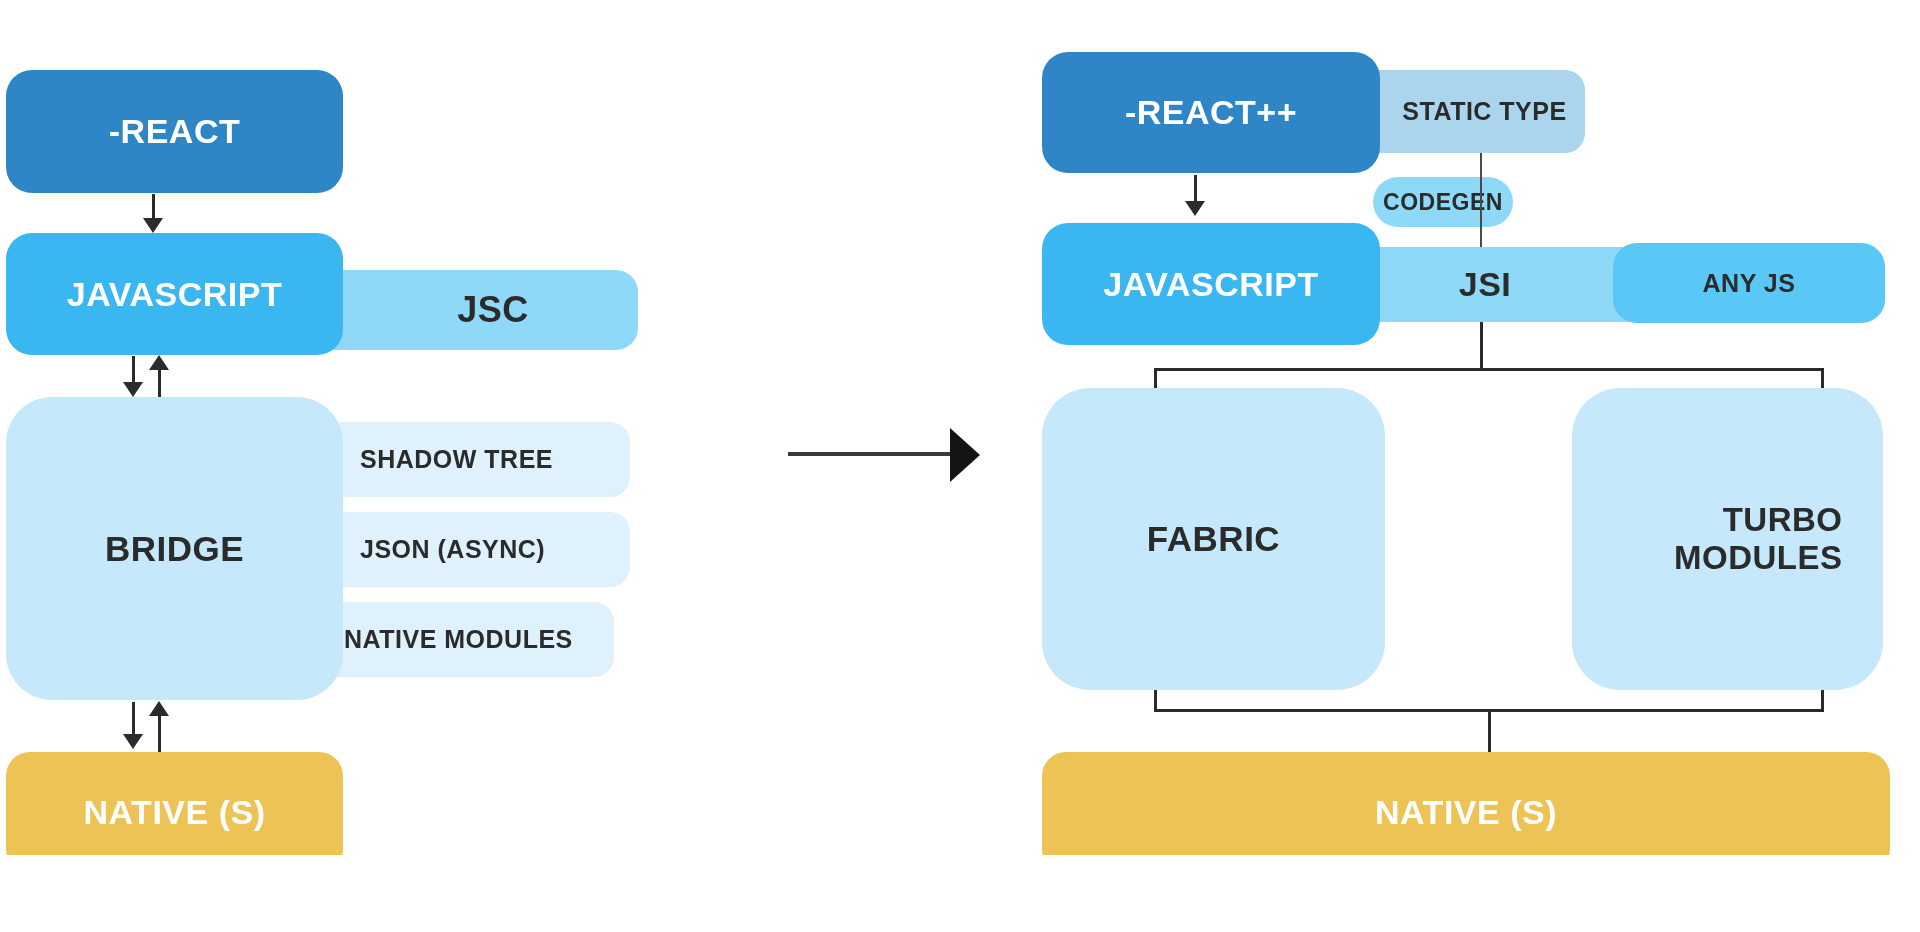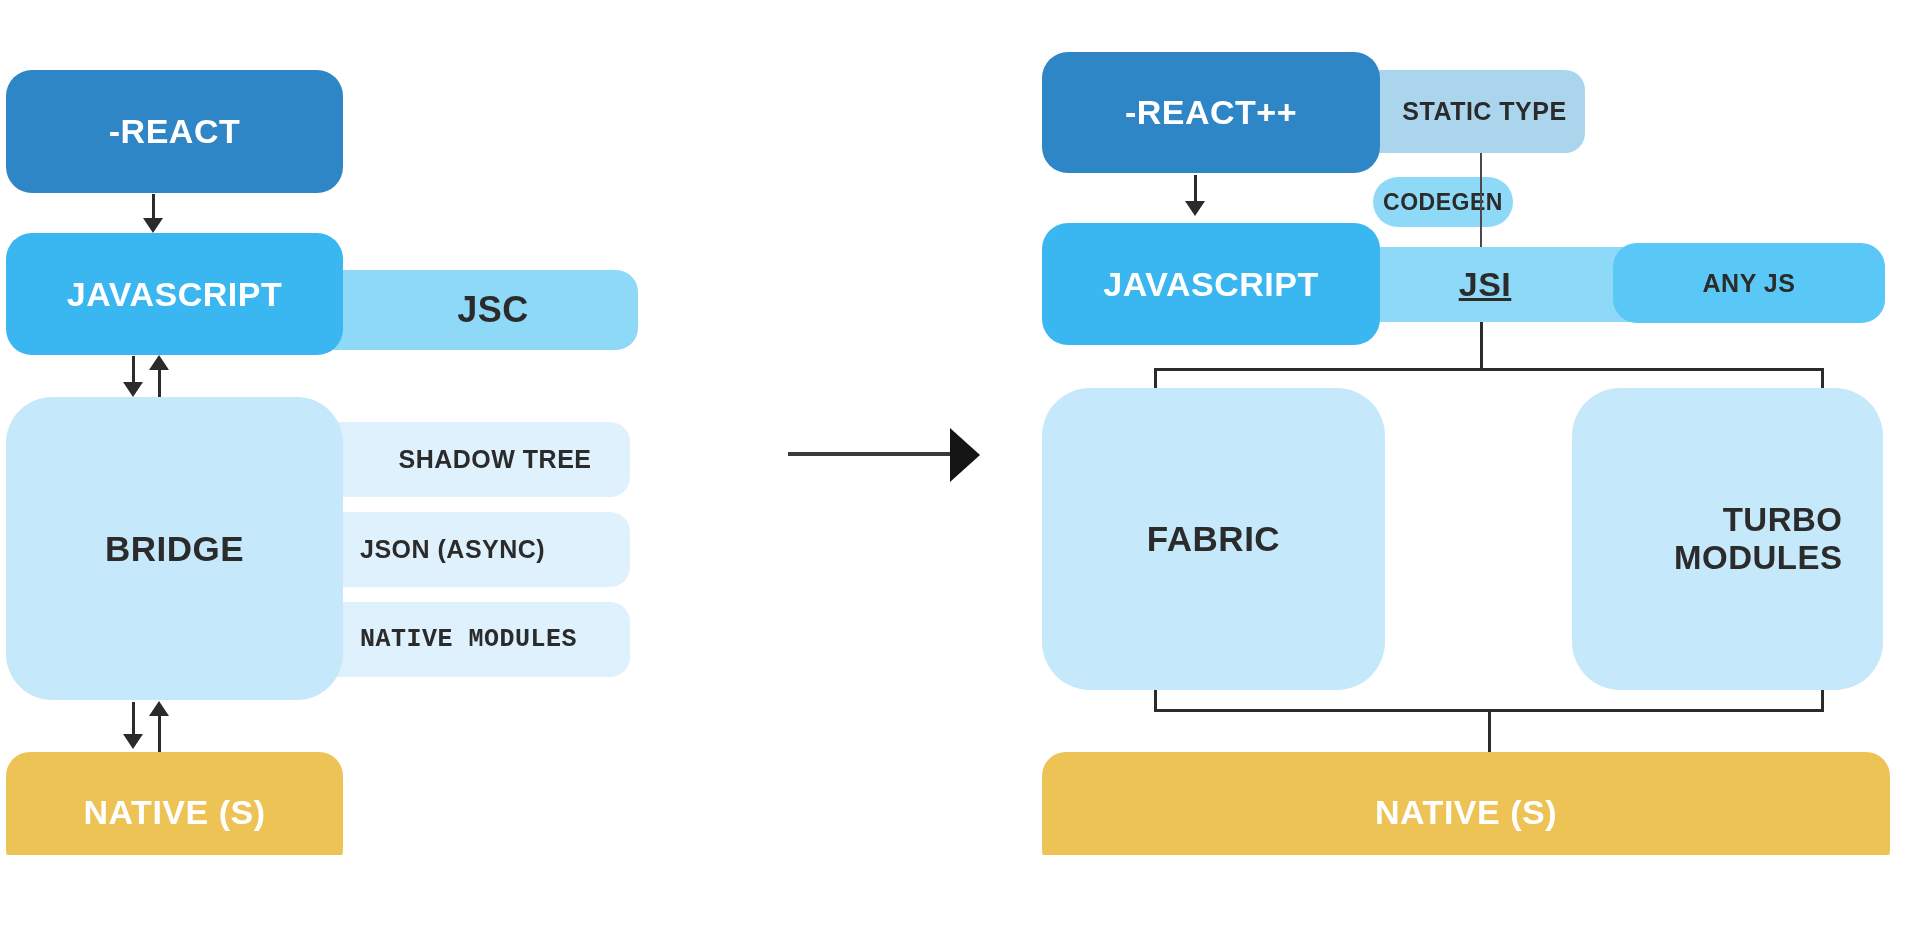--- a/index.html
+++ b/index.html
@@ -65,27 +65,27 @@
 
     <div class="box white-lbl z2" style="left:6px;top:233px;width:337px;height:122px;background:var(--bright-blue);border-radius:26px;font-size:34px;">
       <span>JAVASCRIPT</span>
     </div>
 
     <div class="vline z2" style="left:132px;top:356px;height:28px;"></div>
     <div class="head-down z2" style="left:123px;top:382px;"></div>
     <div class="head-up z2" style="left:149px;top:355px;"></div>
     <div class="vline z2" style="left:158px;top:369px;height:29px;"></div>
 
-    <div class="box dark-lbl z1" style="left:276px;top:422px;width:354px;height:75px;background:var(--palest-blue);border-radius:20px;font-size:25px;justify-content:center;padding-left:84px;">
+    <div class="box dark-lbl z1" style="left:276px;top:422px;width:354px;height:75px;background:var(--palest-blue);border-radius:20px;font-size:25px;justify-content:flex-start;padding-left:84px;">
       <span>SHADOW TREE</span>
     </div>
     <div class="box dark-lbl z1" style="left:276px;top:512px;width:354px;height:75px;background:var(--palest-blue);border-radius:20px;font-size:25px;justify-content:flex-start;padding-left:84px;">
       <span>JSON (ASYNC)</span>
     </div>
-    <div class="box dark-lbl z1" style="left:276px;top:602px;width:354px;height:75px;background:var(--palest-blue);border-radius:20px;font-size:25px;justify-content:flex-start;padding-left:84px;font-family:Liberation Mono, monospace;">
+    <div class="box dark-lbl z1" style="left:260px;top:602px;width:354px;height:75px;background:var(--palest-blue);border-radius:20px;font-size:25px;justify-content:flex-start;padding-left:84px;">
       <span>NATIVE MODULES</span>
     </div>
 
     <div class="box dark-lbl z2" style="left:6px;top:397px;width:337px;height:303px;background:var(--pale-blue);border-radius:46px;font-size:35px;">
       <span>BRIDGE</span>
     </div>
 
     <div class="vline z2" style="left:132px;top:702px;height:34px;"></div>
     <div class="head-down z2" style="left:123px;top:734px;"></div>
     <div class="head-up z2" style="left:149px;top:701px;"></div>
@@ -115,21 +115,21 @@
     <div class="vline thin z3" style="left:1480px;top:153px;height:94px;width:2px;"></div>
 
     <div class="box dark-lbl z2" style="left:1373px;top:177px;width:140px;height:50px;background:var(--light-blue);border-radius:25px;font-size:23px;">
       <span>CODEGEN</span>
     </div>
 
     <div class="vline z2" style="left:1194px;top:175px;height:28px;"></div>
     <div class="head-down z2" style="left:1185px;top:201px;"></div>
 
     <div class="box dark-lbl z1" style="left:1340px;top:247px;width:545px;height:75px;background:var(--light-blue);border-radius:22px;justify-content:flex-start;">
-      <span style="display:inline-block;width:290px;text-align:center;font-size:34px;text-decoration:underline;">JSI</span>
+      <span style="display:inline-block;width:290px;text-align:center;font-size:34px;">JSI</span>
     </div>
 
     <div class="box dark-lbl z2" style="left:1613px;top:243px;width:272px;height:80px;background:var(--medium-blue);border-radius:24px;font-size:25px;">
       <span>ANY JS</span>
     </div>
 
     <div class="box white-lbl z2" style="left:1042px;top:223px;width:338px;height:122px;background:var(--bright-blue);border-radius:26px;font-size:34px;">
       <span>JAVASCRIPT</span>
     </div>
 

